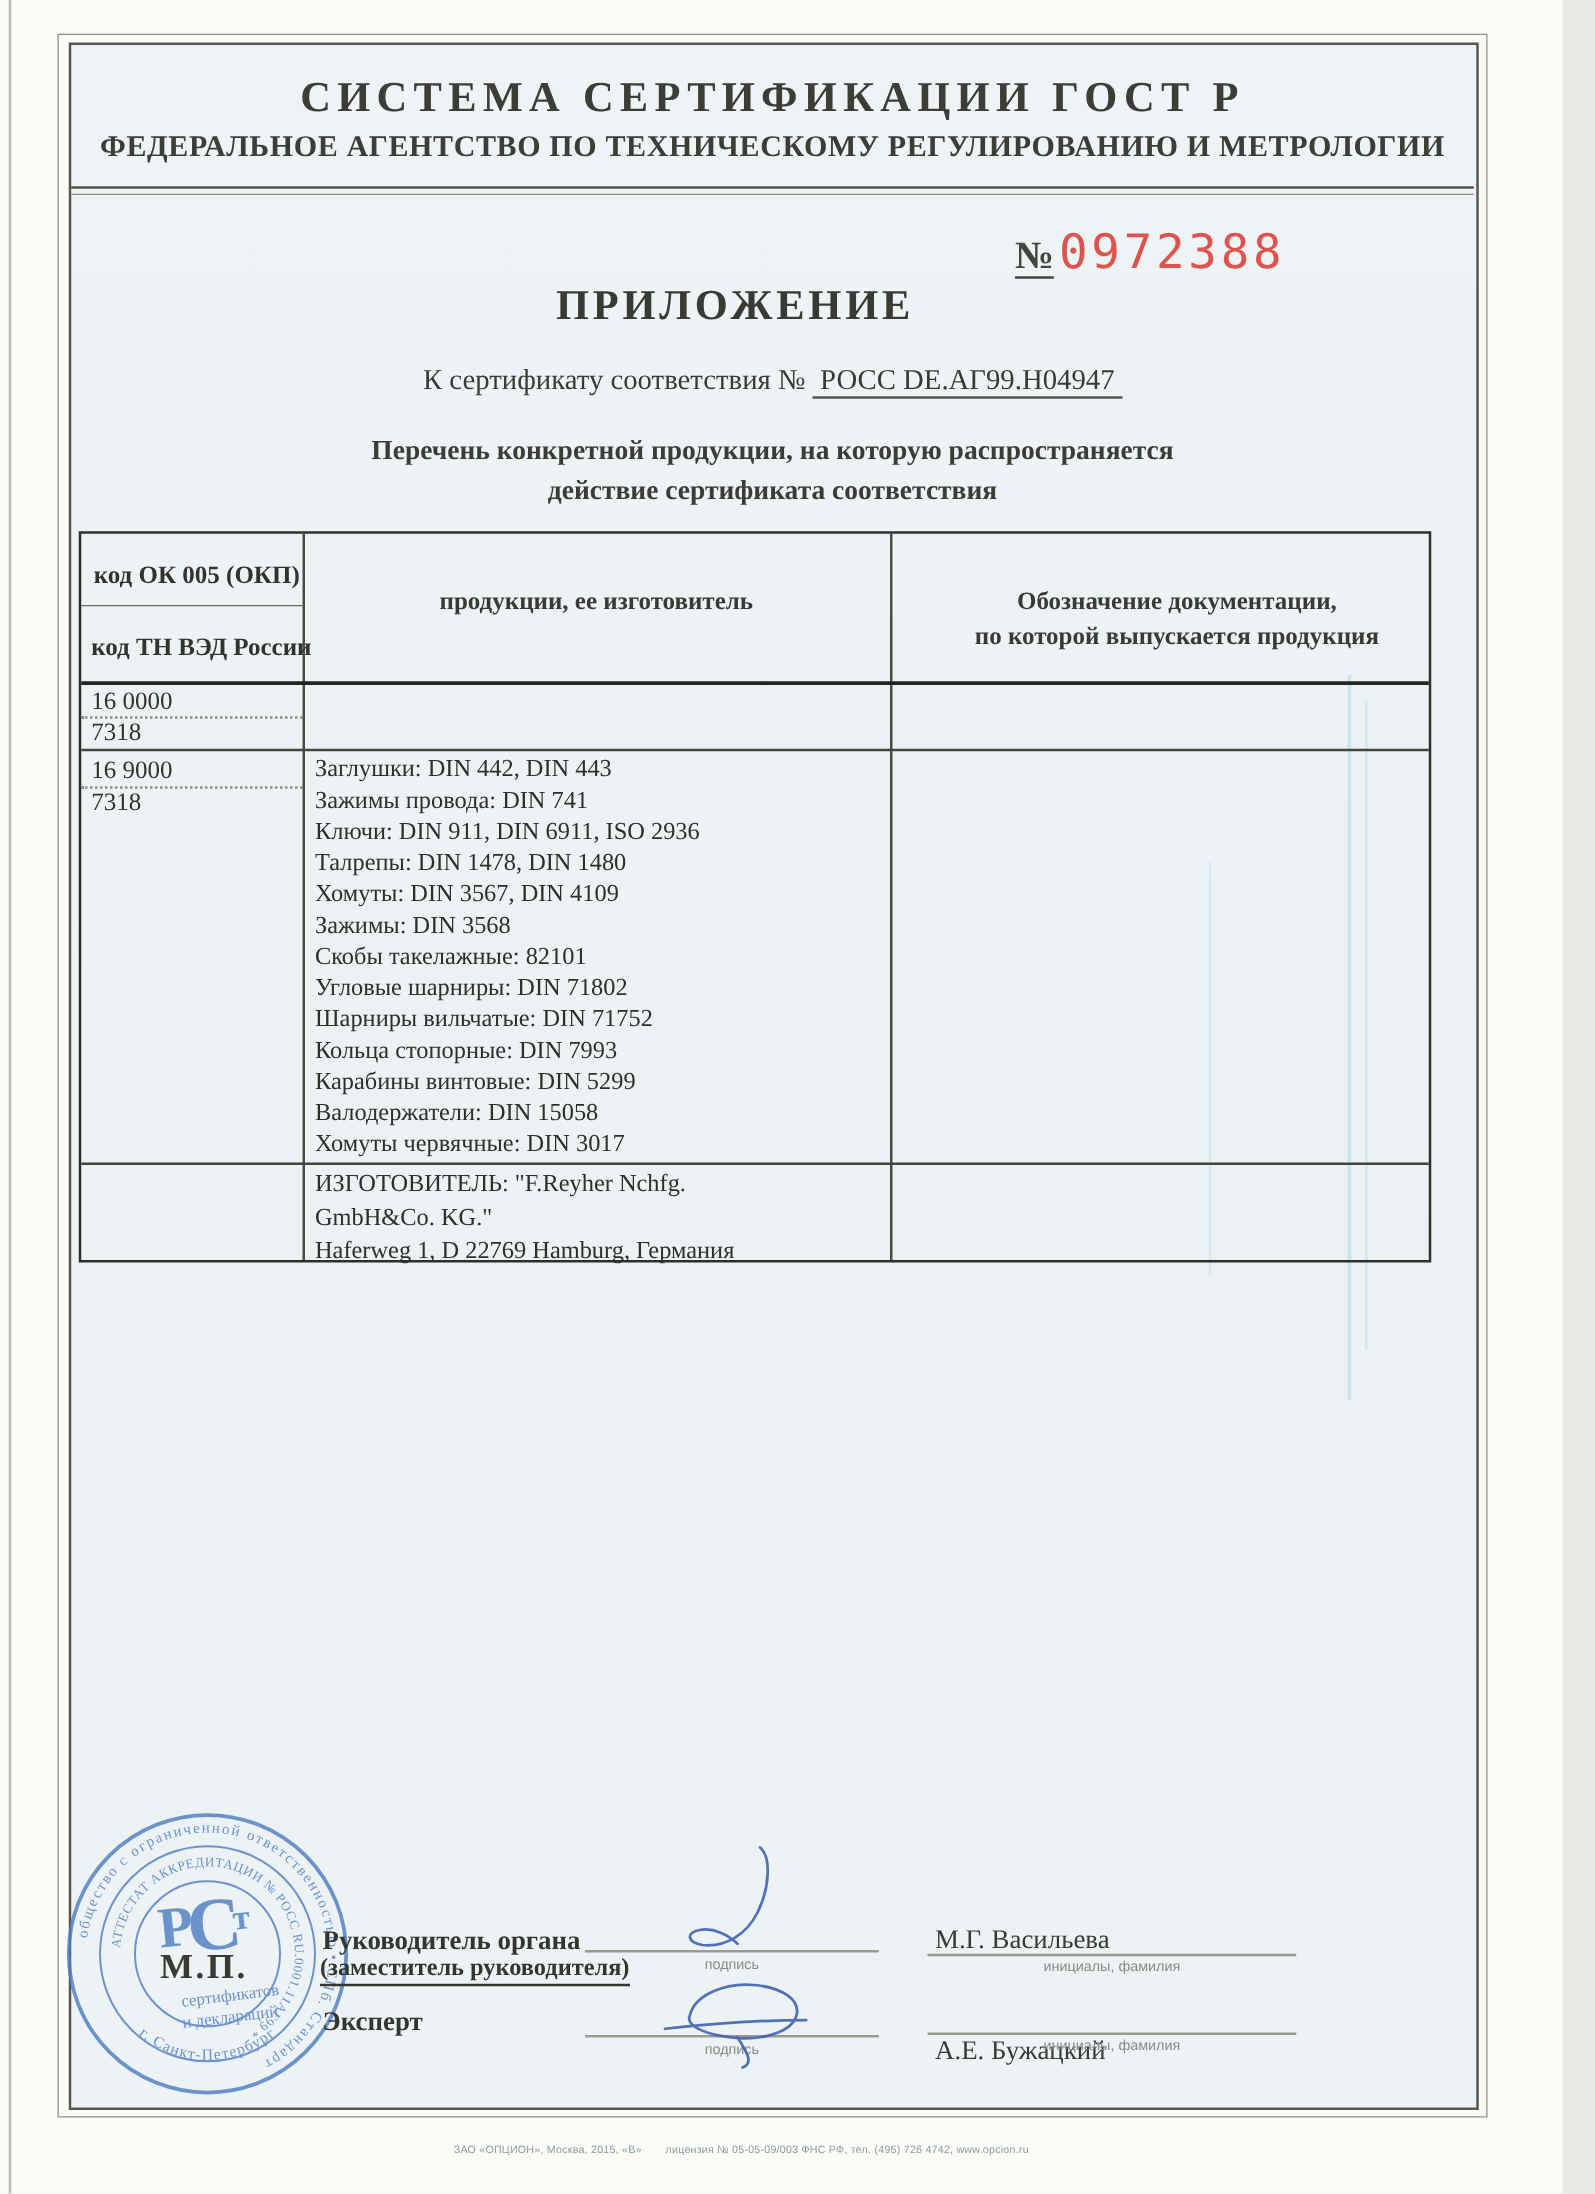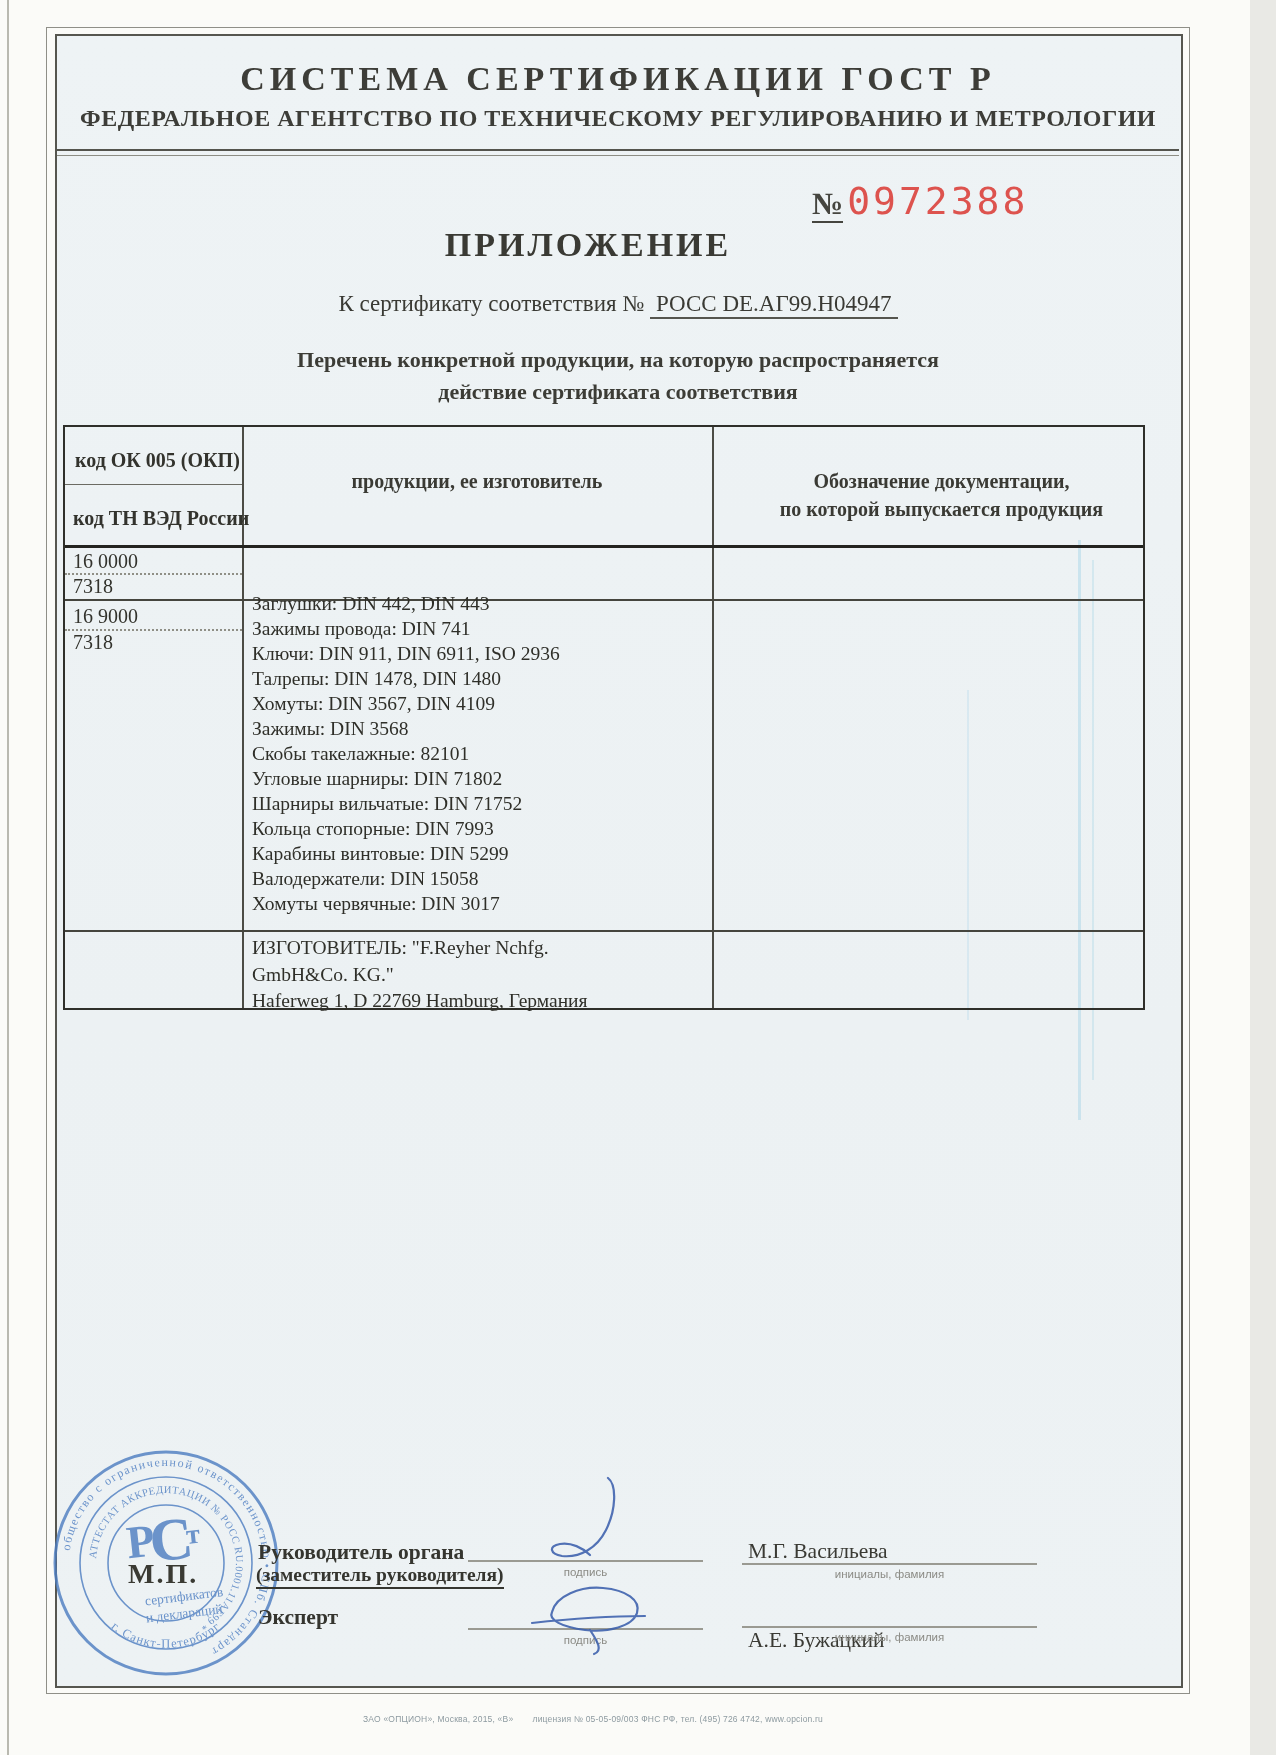--- a/index.html
+++ b/index.html
@@ -89,21 +89,21 @@
       <div>по которой выпускается продукция</div>
     </div>
 
     <div class="cell-txt" style="left:8px;top:123px;">16 0000</div>
     <div class="dotted" style="left:0;top:146px;width:177px;"></div>
     <div class="cell-txt" style="left:8px;top:148px;">7318</div>
 
     <div class="cell-txt" style="left:8px;top:178px;">16 9000</div>
     <div class="dotted" style="left:0;top:202px;width:177px;"></div>
     <div class="cell-txt" style="left:8px;top:204px;">7318</div>
-    <div class="plist" style="left:187px;top:164px;">
+    <div class="plist" style="left:187px;top:176px;">
         <div class="product-line">Заглушки: DIN 442, DIN 443</div>
         <div class="product-line">Зажимы провода: DIN 741</div>
         <div class="product-line">Ключи: DIN 911, DIN 6911, ISO 2936</div>
         <div class="product-line">Талрепы: DIN 1478, DIN 1480</div>
         <div class="product-line">Хомуты: DIN 3567, DIN 4109</div>
         <div class="product-line">Зажимы: DIN 3568</div>
         <div class="product-line">Скобы такелажные: 82101</div>
         <div class="product-line">Угловые шарниры: DIN 71802</div>
         <div class="product-line">Шарниры вильчатые: DIN 71752</div>
         <div class="product-line">Кольца стопорные: DIN 7993</div>

